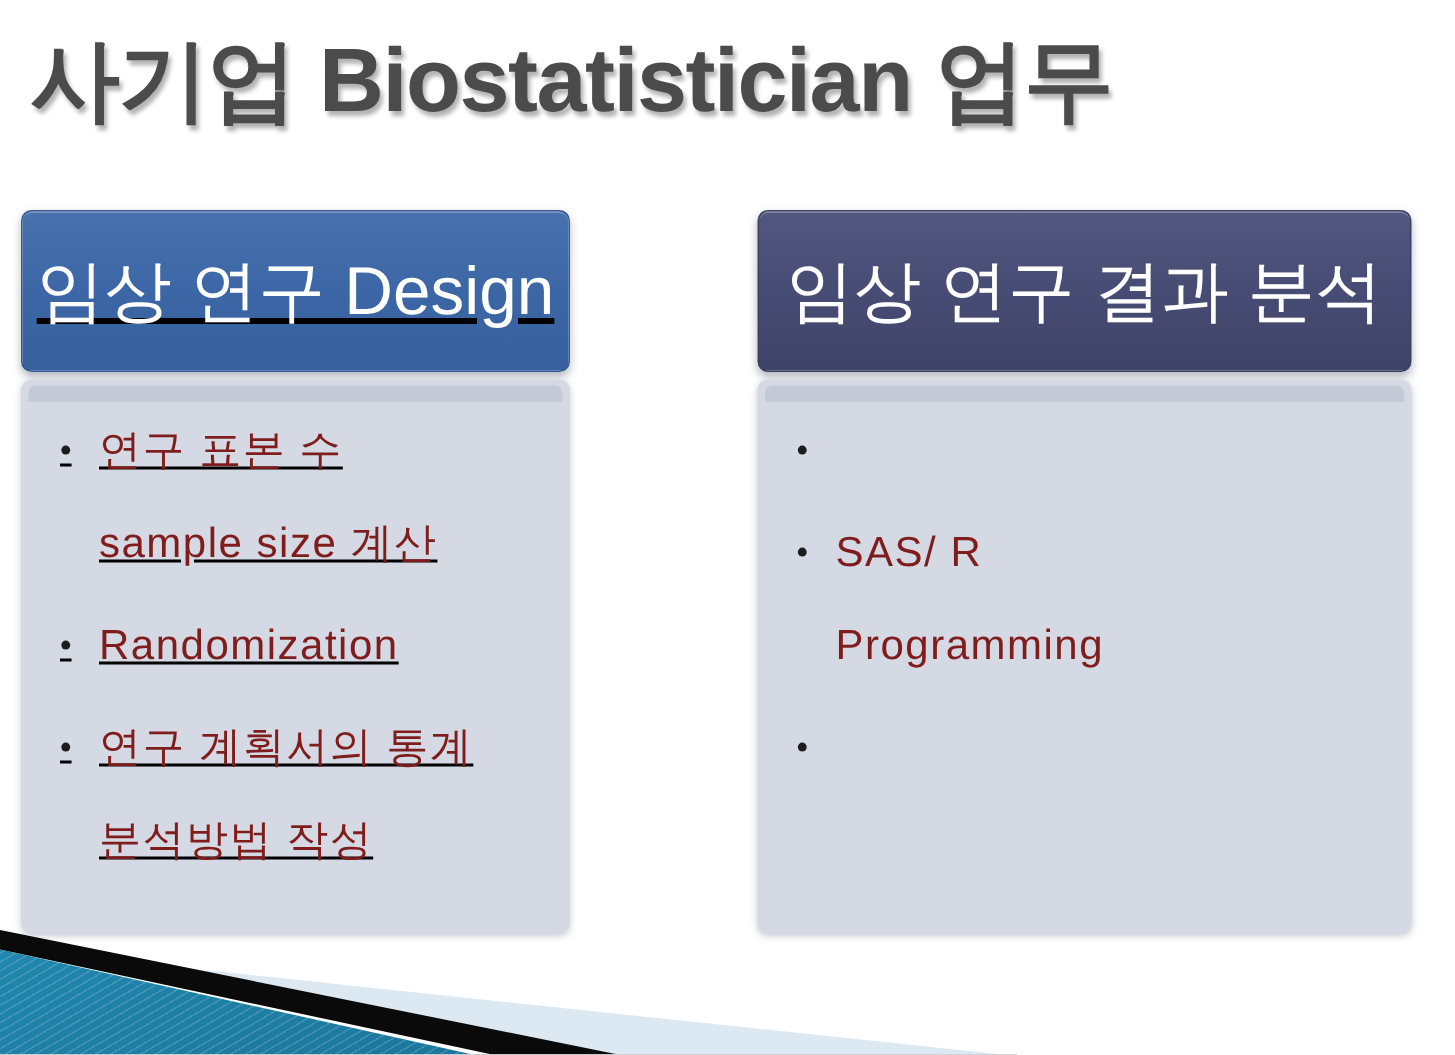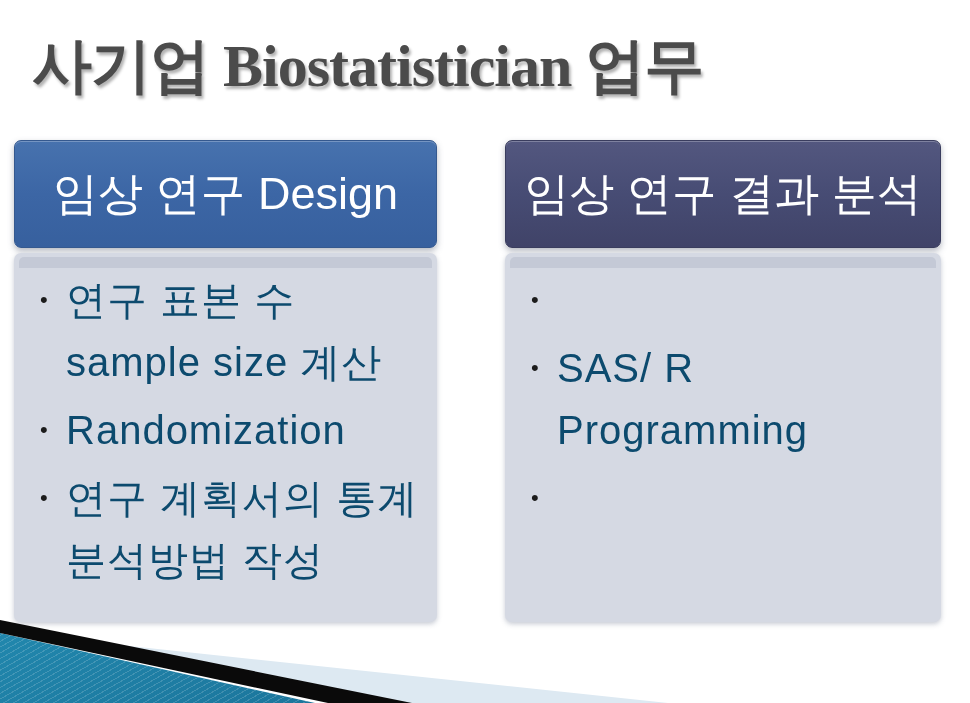--- a/index.html
+++ b/index.html
@@ -2,29 +2,28 @@
 <html><head>
 <meta charset="utf-8">
 <style>
   html,body{margin:0;padding:0;background:#ffffff;}
   .slide{
     position:relative;width:970px;height:703px;background:#ffffff;overflow:hidden;
     font-family:"Liberation Sans","DejaVu Sans",sans-serif;
   }
   
   .title{
-    position:absolute;left:20px;top:14px;margin:12px;
+    position:absolute;left:20px;top:14px;margin:0;
     font-size:60px;font-weight:bold;letter-spacing:-1px;color:#4b4b4b;
     text-shadow:2px 3px 3px rgba(0,0,0,0.30);
     white-space:nowrap;
-    font-family:Liberation Serif, serif;
   }
   
   .card{position:absolute;top:140px;}
-  .card-left{left:14px;width:423px;}
+  .card-left{left:14px;width:366px;text-decoration:underline;}
   .card-right{left:505px;width:436px;}
   .card-header{
     height:108px;border-radius:7px;box-sizing:border-box;
     display:flex;align-items:center;justify-content:center;
     color:#ffffff;font-size:45px;letter-spacing:0px;white-space:nowrap;
     box-shadow:0 3px 6px rgba(90,100,120,0.45), inset 0 1px 0 rgba(255,255,255,0.25);
   }
   .header-blue{
     background:linear-gradient(180deg,#4772ae 0%,#3c66a5 50%,#37609e 100%);
     border:1px solid #35598f;
@@ -42,21 +41,21 @@
   .card-body::before{
     content:"";position:absolute;left:5px;right:5px;top:4px;height:11px;
     background:#c4c9d6;border-radius:5px 5px 0 0;
   }
   .bullet-list{list-style:none;margin:0;padding:0;position:relative;}
   .bullet-item{display:flex;align-items:flex-start;margin:0 0 6px 0;}
   .dot{
     flex:0 0 26px;width:26px;font-size:22px;line-height:62px;color:#1c1c1c;
   }
   .bullet-text{
-    font-size:40px;line-height:62px;color:#0c4a6e;letter-spacing:1px;
+    font-size:28px;line-height:62px;color:#7f1d1d;letter-spacing:1px;
     white-space:pre-line;
   }
   
   .corner-art{position:absolute;left:0;top:0;width:970px;height:703px;pointer-events:none;}
   .corner-art>div{position:absolute;left:0;top:0;width:970px;height:703px;}
   .pale-wedge{
     clip-path:polygon(120px 645px,668px 703px,408px 703px);
     background:#dde9f2;
   }
   .teal-wedge{

